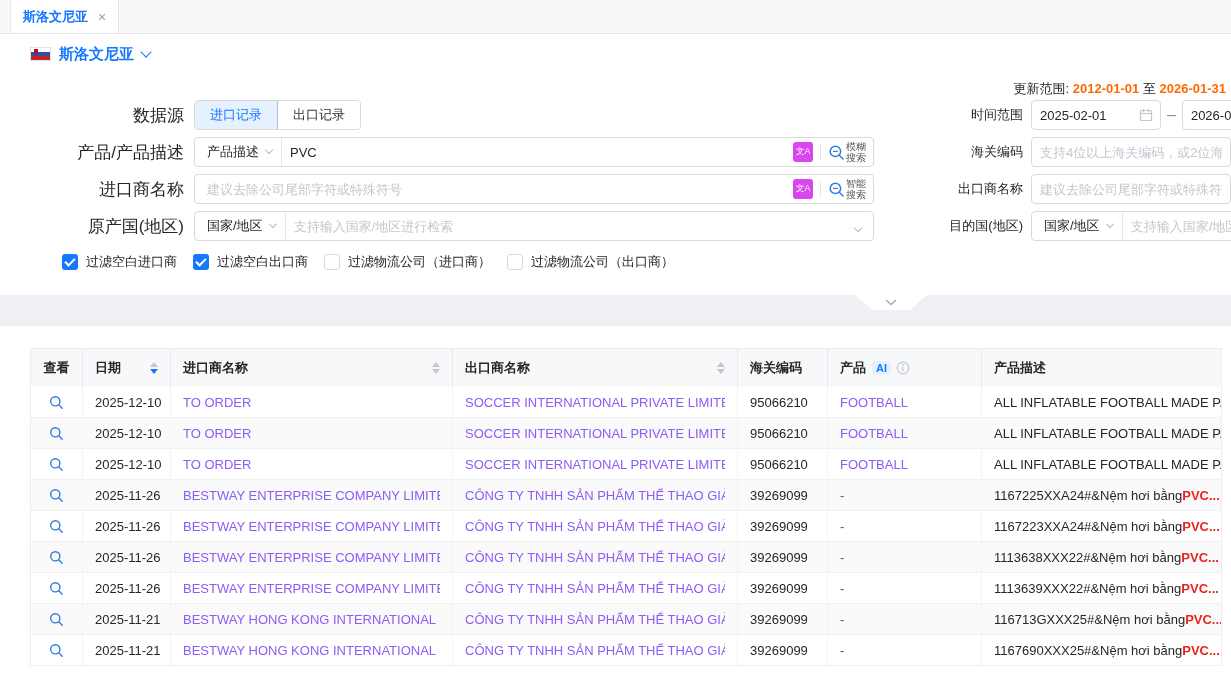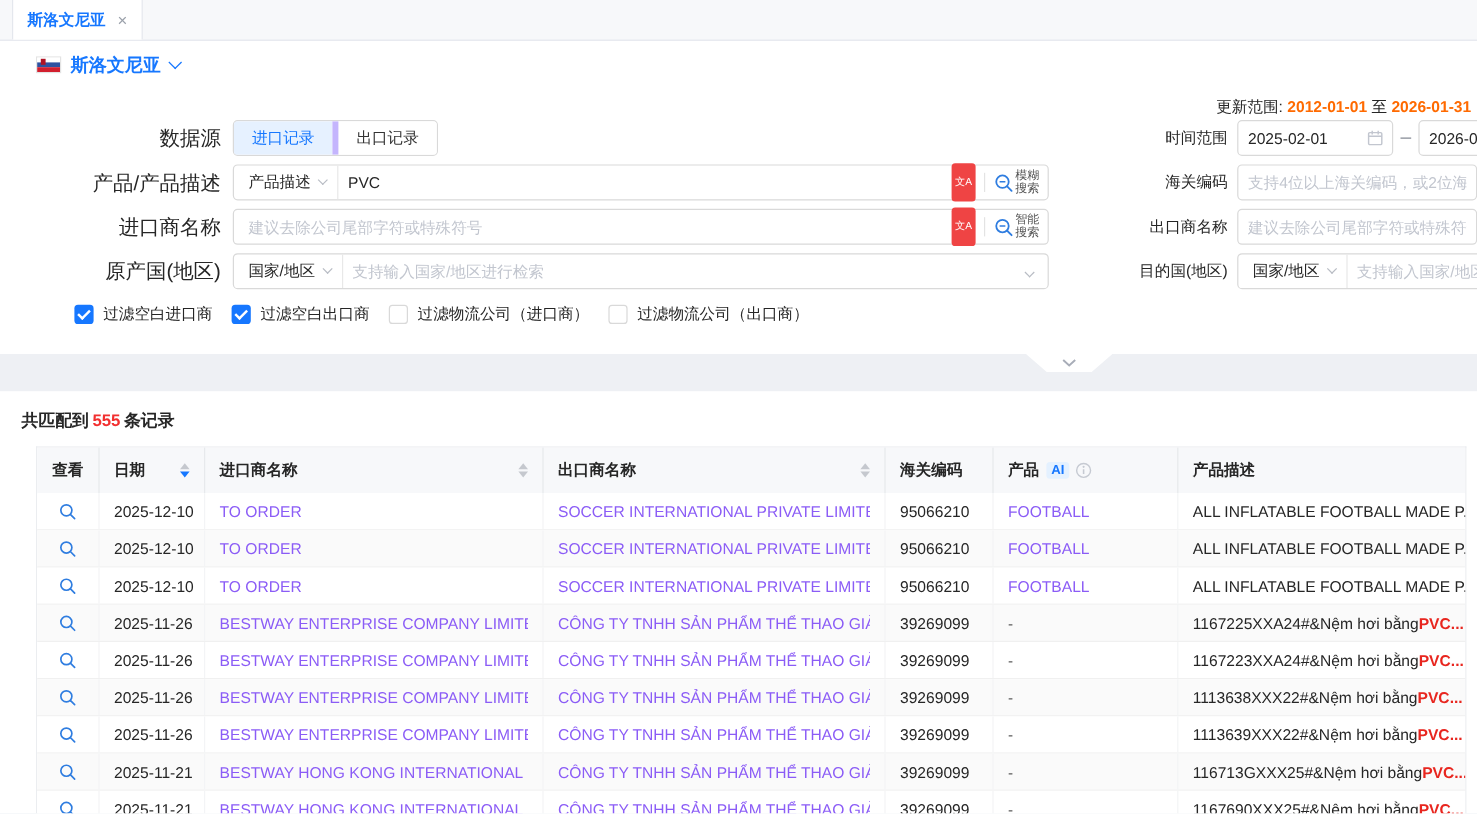--- a/index.html
+++ b/index.html
@@ -27,31 +27,31 @@
   .update-range{position:absolute;top:6px;right:5px;font-size:13px;color:#262626;}
   .update-range b{color:#ff6a00;}
   .frow{display:flex;align-items:center;height:30px;margin-bottom:7px;padding-right:0;}
   .flabel{width:150px;text-align:right;margin-right:10px;font-size:17px;flex:none;}
   .rgroup{margin-left:auto;display:flex;align-items:center;flex:none;}
   .rlabel{width:90px;text-align:right;margin-right:8px;font-size:13px;flex:none;white-space:nowrap;}
   .rfield{width:200px;display:flex;align-items:center;flex:none;}
   .seg{display:flex;border:1px solid #d9d9d9;border-radius:4px;overflow:hidden;height:30px;box-sizing:border-box;}
   .seg-btn{padding:0 15px;line-height:28px;font-size:13px;background:#fff;color:#333;cursor:pointer;}
   .seg-btn.on{background:#e6f1ff;color:#1677ff;}
-  .seg-btn + .seg-btn{border-left:5px solid #c4b5fd;}
+  .seg-btn + .seg-btn{border-left:1px solid #c4b5fd;}
   .inp{height:30px;border:1px solid #d9d9d9;border-radius:4px;padding:0 8px;font-size:13px;color:#262626;
        box-sizing:border-box;outline:none;background:#fff;}
   .inp::placeholder,.gin::placeholder{color:#c2c6cf;}
   .igroup{display:flex;align-items:center;border:1px solid #d9d9d9;border-radius:4px;height:30px;
           background:#fff;box-sizing:border-box;width:680px;}
   .gsel{display:flex;align-items:center;gap:7px;padding:0 9px 0 12px;height:100%;font-size:13px;
         border-right:1px solid #e8e8e8;cursor:pointer;white-space:nowrap;}
   .gin{flex:1;border:none;outline:none;font-size:13px;padding:0 8px;color:#262626;min-width:0;background:transparent;}
   .gicons{display:flex;align-items:center;gap:7px;padding-right:6px;flex:none;}
-  .trans{width:20px;height:32px;border-radius:3px;background:#ef4444;color:#fff;font-size:8.5px;
+  .trans{width:20px;height:20px;border-radius:3px;background:#d946ef;color:#fff;font-size:8.5px;
          display:flex;align-items:center;justify-content:center;cursor:pointer;letter-spacing:0;}
   .vdiv{width:1px;height:16px;background:#e3e3e3;}
   .searchbtn{display:flex;align-items:center;gap:1px;cursor:pointer;}
   .stxt{font-size:10px;color:#555;width:21px;line-height:11px;}
   .endchev{margin-left:auto;padding-right:12px;}
   .dinp{position:relative;flex:none;}
   .dinp .inp{width:130px;padding-right:26px;}
   .dinp svg{position:absolute;right:8px;top:8px;}
   .dsep{margin:0 6px;color:#8a8f99;flex:none;}
   .dinp2 .inp{width:120px;}
@@ -257,23 +257,20 @@
     </div>
 
     <div class="collapse-tab">
       <svg width="12" height="7" viewBox="0 0 12 7">
           <polyline points="1,1 6,5.5 11,1" fill="none" stroke="#a8adb8" stroke-width="1.6"></polyline>
         </svg>
     </div>
   </div>
 
   <div class="results">
-    <div class="summary">
-      <span>共匹配到</span><span class="red">555</span><span>条记录</span>
-    </div>
 
     <div class="table">
       <div class="thead">
         <div class="th c1" style="justify-content:center;">查看</div>
         <div class="th c2">
           <span>日期</span>
           <span class="sorter">
               <span class="car-up"></span>
               <span class="car-down act"></span>
             </span>

